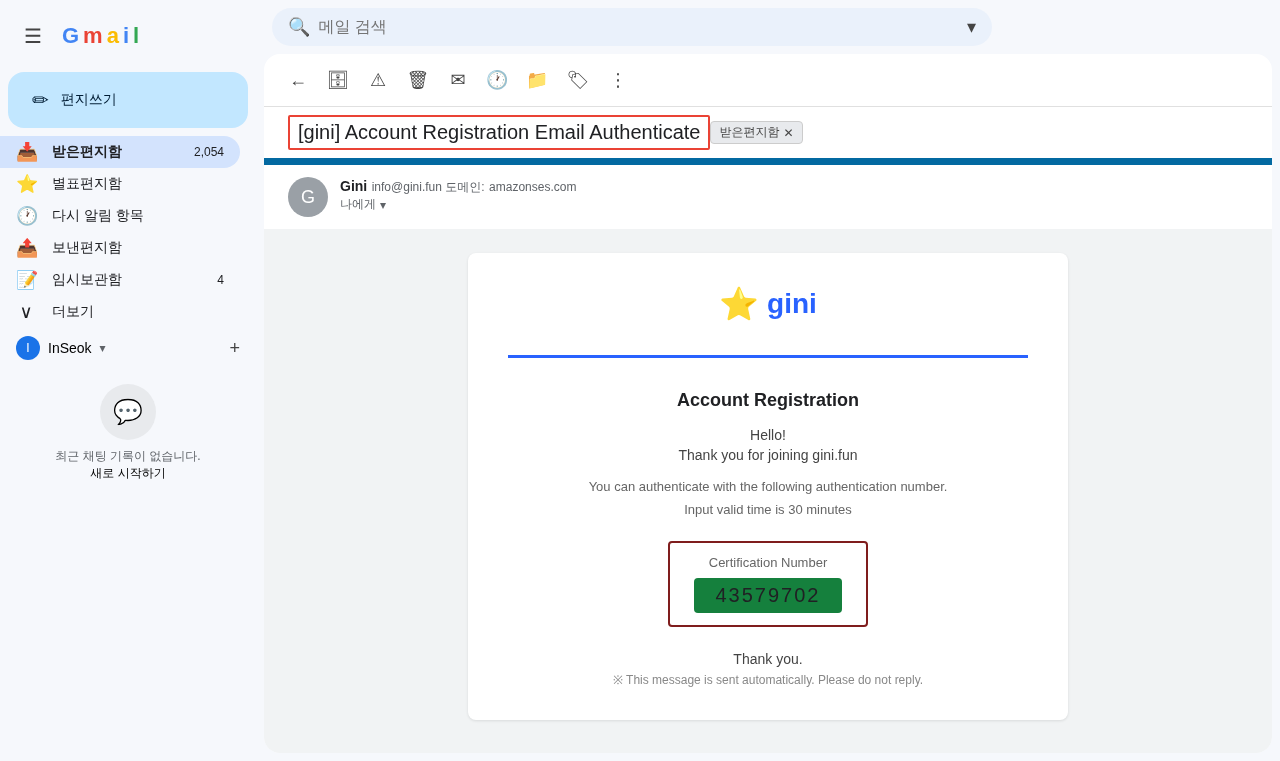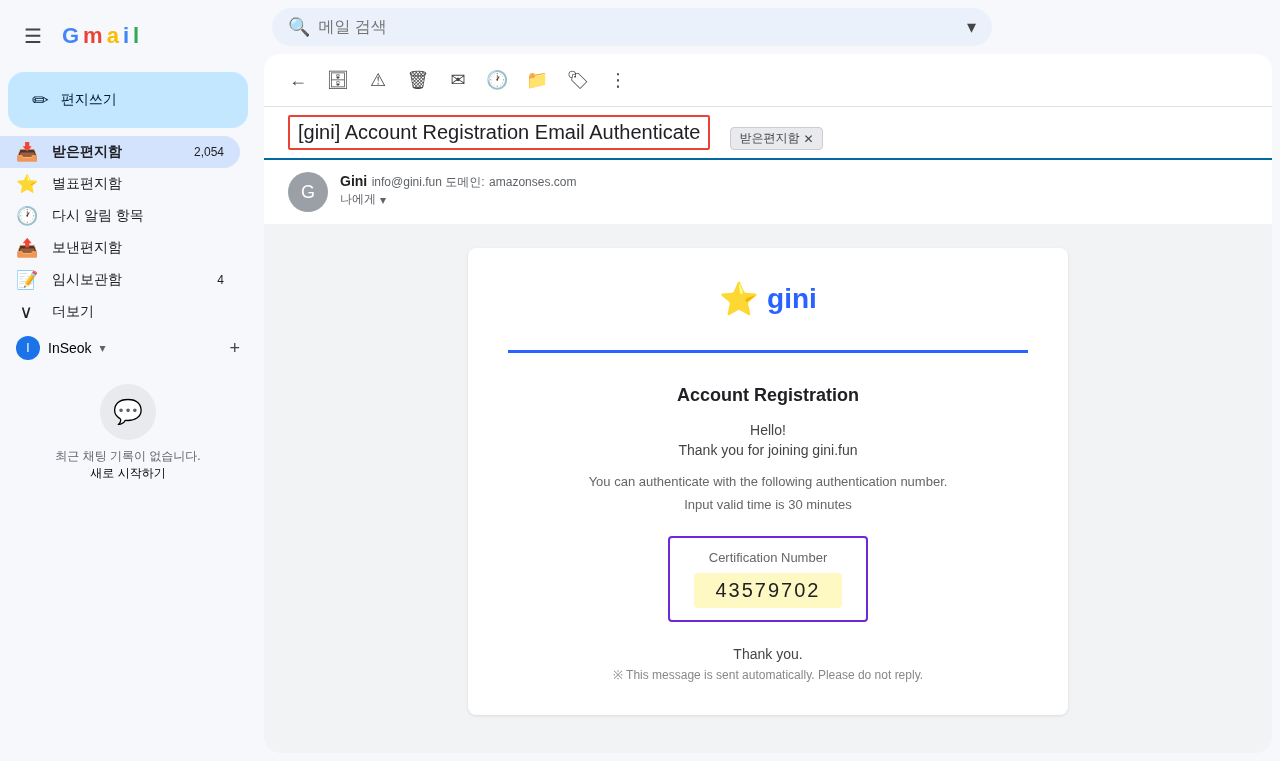--- a/index.html
+++ b/index.html
@@ -213,24 +213,24 @@
       cursor: pointer;
       font-size: 18px;
       color: #444;
       border: none;
       background: transparent;
     }
 
     
     .email-subject-bar {
       display: flex;
-      align-items: flex-end;
+      align-items: center;
       padding: 8px 24px;
-      gap: 20px;
-      border-bottom: 2px solid #0369a1;
+      gap: 0;
+      border-bottom: 7px solid #0369a1;
     }
     .email-subject-title {
       font-size: 20px;
       font-weight: 400;
       color: #202124;
     }
     .subject-tag {
       display: flex;
       align-items: center;
       gap: 4px;
@@ -353,34 +353,34 @@
       color: #666;
       margin-bottom: 8px;
     }
     .card-desc2 {
       font-size: 13px;
       color: #666;
       margin-bottom: 24px;
     }
 
     .cert-box {
-      border: 2px solid #6d28d9;
+      border: 2px solid #7f1d1d;
       border-radius: 4px;
       display: inline-block;
       padding: 12px 24px;
       margin: 0 auto 24px;
       min-width: 200px;
     }
     .cert-label {
       font-size: 13px;
       color: #666;
       margin-bottom: 8px;
     }
     .cert-number {
-      background: #fef9c3;
+      background: #15803d;
       border-radius: 4px;
       padding: 6px 16px;
       font-size: 20px;
       font-weight: 500;
       color: #202124;
       letter-spacing: 2px;
     }
 
     .thank-you {
       font-size: 14px;

